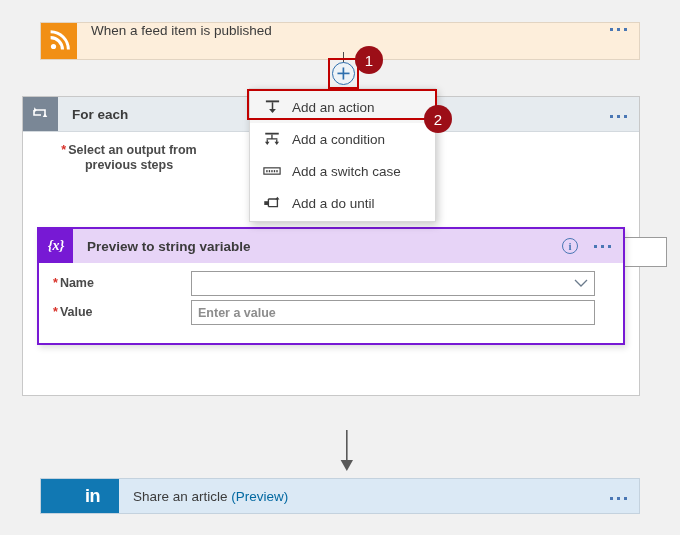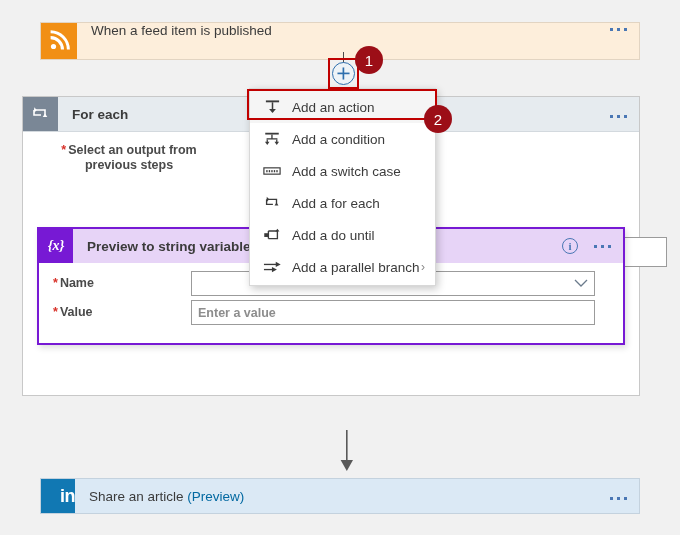--- a/index.html
+++ b/index.html
@@ -300,25 +300,26 @@
     box-sizing: border-box;
     display: flex;
     align-items: center;
   }
   .li-icon {
     width: 34px; height: 34px;
     background: #1178b3;
     flex: 0 0 34px;
     display: flex;
     align-items: center;
-    justify-content: flex-end;
+    justify-content: flex-start;
     color: #fff;
     font-weight: bold;
     font-size: 18px;
     letter-spacing: -0.5px;
+    padding-left: 44px;
   }
 
   
   .plus-btn {
     position: absolute;
     left: 332px; top: 62px;
     width: 23px; height: 23px;
     border-radius: 50%;
     border: 1.5px solid #2f6fad;
     background: #eef3f7;
@@ -616,57 +617,34 @@
           <rect x="3.6" y="5" width="1.5" height="2.4" fill="#3b3b3b"></rect>
           <rect x="6.4" y="5" width="1.5" height="2.4" fill="#3b3b3b"></rect>
           <rect x="9.2" y="5" width="1.5" height="2.4" fill="#3b3b3b"></rect>
           <rect x="12" y="5" width="1.5" height="2.4" fill="#3b3b3b"></rect>
           <rect x="14.8" y="5" width="1.5" height="2.4" fill="#3b3b3b"></rect>
         </svg>
       </span>
       <span>Add a switch case</span>
     </div>
 
-    <div class="ctx-item">
-      <span class="ic">
-        <svg width="18" height="18" viewBox="0 0 20 20" aria-hidden="true">
-          <path d="M4 6 h11 v5.5" fill="none" stroke="#3b3b3b" stroke-width="1.5"></path>
-          <path d="M4 6 v5.5 h7" fill="none" stroke="#3b3b3b" stroke-width="1.5"></path>
-          <path d="M15 9.5 l2.2 3.3 l-4.4 0 Z" fill="#3b3b3b"></path>
-          <path d="M4.2 3.0 l2.6 2.9 l-2.6 2.9 Z" fill="#3b3b3b"></path>
-        </svg>
-      </span>
-      <span>Add a for each</span>
-    </div>
 
 
     <div class="ctx-item">
       <span class="ic">
         <svg width="18" height="18" viewBox="0 0 20 20" aria-hidden="true">
           <path d="M6 5.5 h10 v8.5 h-10" fill="none" stroke="#3b3b3b" stroke-width="1.5"></path>
           <path d="M6 14 v-8.5" fill="none" stroke="#3b3b3b" stroke-width="1.5"></path>
           <rect x="1.4" y="8" width="4.2" height="4.2" fill="#3b3b3b"></rect>
           <path d="M16 3 l2.3 3.2 l-4.6 0 Z" fill="#3b3b3b"></path>
         </svg>
       </span>
       <span>Add a do until</span>
     </div>
 
-    <div class="ctx-item">
-      <span class="ic">
-        <svg width="19" height="14" viewBox="0 0 20 14" aria-hidden="true">
-          <rect x="1" y="3.6" width="13" height="1.4" fill="#3b3b3b"></rect>
-          <path d="M13.4 1.6 L18.6 4.3 L13.4 7 Z" fill="#3b3b3b"></path>
-          <rect x="1" y="9" width="9" height="1.4" fill="#3b3b3b"></rect>
-          <path d="M9.4 7 L14.6 9.7 L9.4 12.4 Z" fill="#3b3b3b"></path>
-        </svg>
-      </span>
-      <span>Add a parallel branch</span>
-      <span class="sub-chev">›</span>
-    </div>
   </div>
 
   <div class="red-box plus"></div>
   <div class="red-box menu-item"></div>
   <div class="badge one">1</div>
   <div class="badge two">2</div>
 
 </div>
 
 </body></html>

